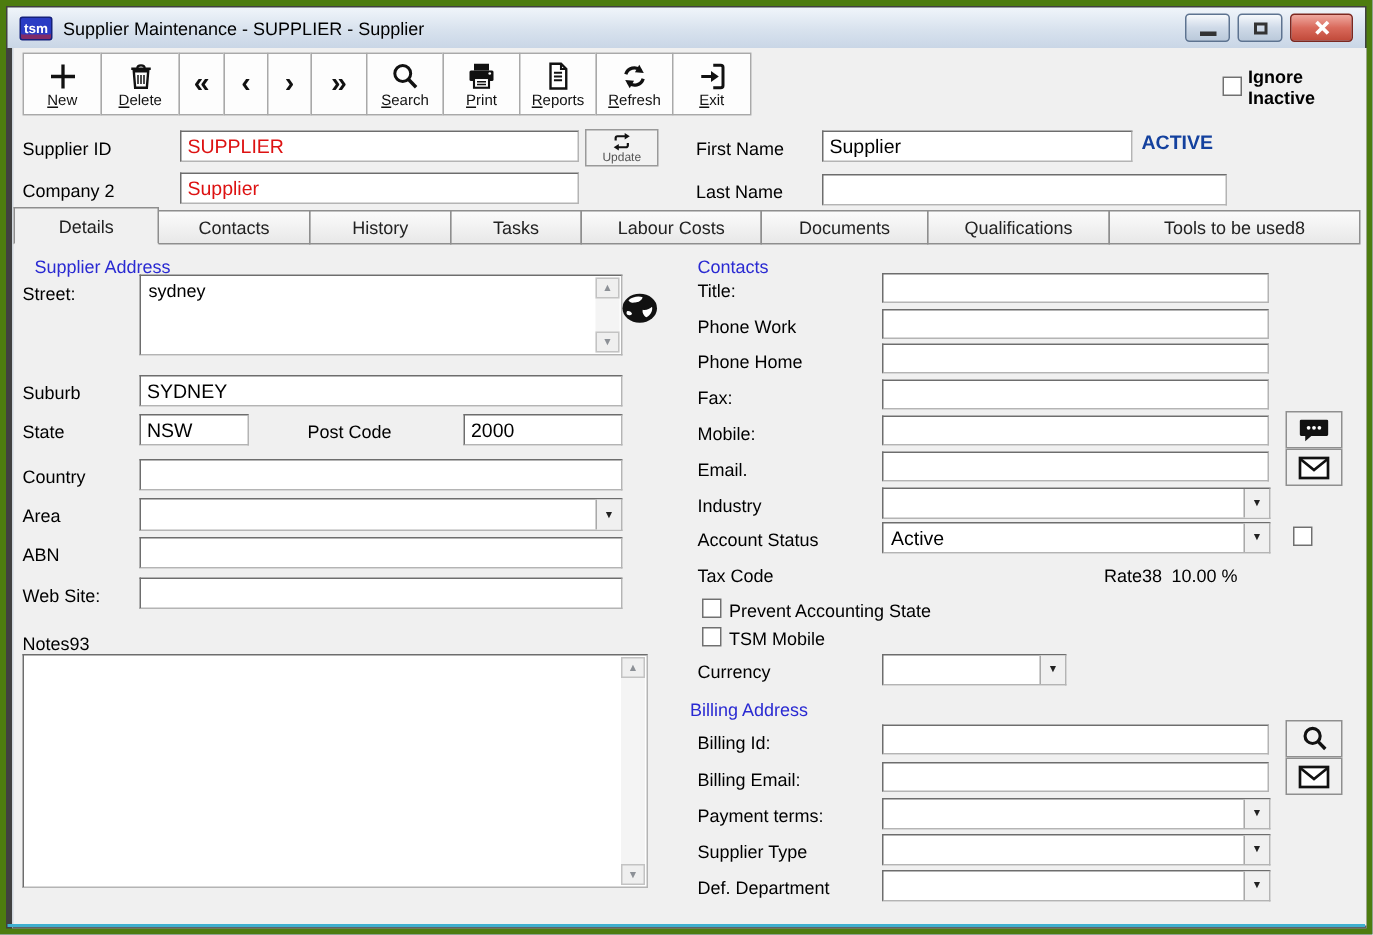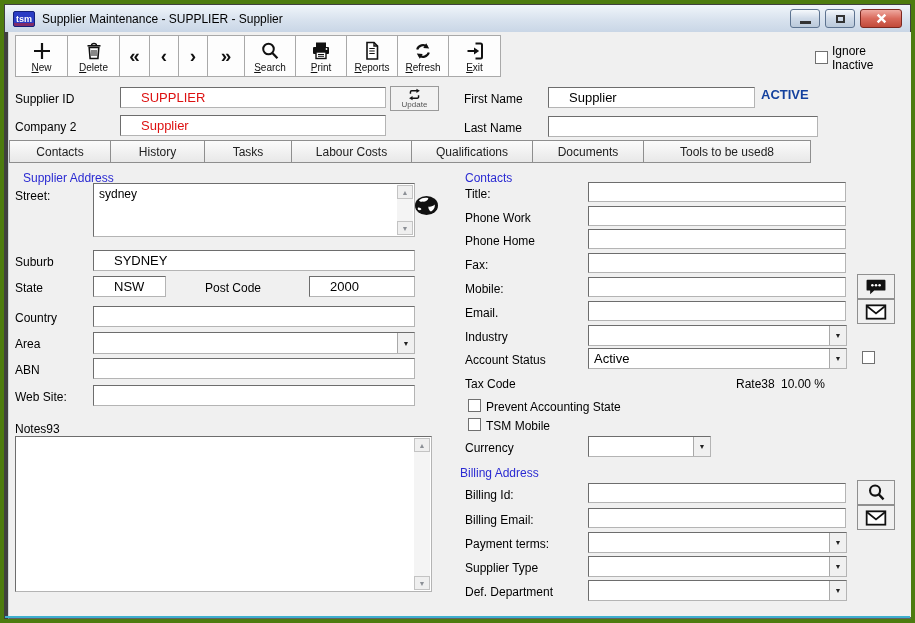--- a/index.html
+++ b/index.html
@@ -36,31 +36,31 @@
   
   .toolbar { position:absolute; left:6px; top:3px; height:42px; display:flex; }
   .tbtn { height:42px; background:#fdfdfd; border:1px solid #a9a9a9; margin-left:-1px;
       display:flex; flex-direction:column; align-items:center; justify-content:center; }
   .tbtn:first-child { margin-left:0; }
   .tbtn .ic { height:22px; display:flex; align-items:center; justify-content:center; }
   .tb-label { display:block; font-size:10px; color:#111; line-height:11px; }
   .tb-label::first-letter { text-decoration:underline; }
   .navglyph { font-size:19px; font-weight:bold; color:#111; line-height:40px; }
 
-  .ignore-box { position:absolute; left:806px; top:12px; display:flex; }
+  .ignore-box { position:absolute; left:806px; top:12px; display:flex;font-weight:bold; }
   .cb { width:13px; height:13px; background:#fff; border:1px solid #707070; }
   .ignore-box .cb { margin-top:7px; }
   .ignore-lbls { margin-left:4px; font-size:12px; line-height:14px; color:#000; }
 
   
   .lbl { position:absolute; font-size:12px; color:#000; white-space:nowrap; }
   .sect { position:absolute; font-size:12px; color:#2a2ad2; white-space:nowrap; }
   .tbox { position:absolute; background:#fff; border:1px solid;
       border-color:#6d6d6d #b4b4b4 #b4b4b4 #6d6d6d; font-family:"Liberation Sans",sans-serif;
-      font-size:13px; color:#000; padding:0 20px; outline:none; }
+      font-size:13px; color:#000; padding:0 4px; outline:none; }
   .red { color:#dd1111; }
   .active-badge { position:absolute; font-size:13px; font-weight:bold; color:#14419e; }
 
   .upd-btn { position:absolute; left:381px; top:54px; width:49px; height:25px;
       background:#f2f2f2; border:1px solid #9a9a9a; display:flex; flex-direction:column;
       align-items:center; justify-content:center; }
   .upd-btn .upd-lbl { font-size:8px; color:#555; line-height:8px; }
 
   
   .tabs { position:absolute; left:1px; top:108px; height:23px; display:flex; }
@@ -222,26 +222,27 @@
     </div>
     <span class="lbl" style="left:455px; top:60px">First Name</span>
     <input class="tbox" style="left: 539px; top: 55px; width: 207px; height: 21px;" value="Supplier">
     <span class="active-badge" style="left:752px; top:55px">ACTIVE</span>
     <span class="lbl" style="left:6px; top:88px">Company 2</span>
     <input class="tbox red" style="left: 111px; top: 83px; width: 266px; height: 21px;" value="Supplier">
     <span class="lbl" style="left:455px; top:89px">Last Name</span>
     <input class="tbox" style="left: 539px; top: 84px; width: 270px; height: 21px;" value="">
 
     <div class="tabs">
+      <div class="tab active" style="width:97px">Details</div>
       <div class="tab" style="width:102px">Contacts</div>
       <div class="tab" style="width:95px">History</div>
       <div class="tab" style="width:88px">Tasks</div>
       <div class="tab" style="width:121px">Labour Costs</div>
+      <div class="tab" style="width:112px">Documents</div>
       <div class="tab" style="width:122px">Qualifications</div>
-      <div class="tab" style="width:112px">Documents</div>
       <div class="tab" style="width:168px">Tools to be used8</div>
     </div>
 
     <span class="sect" style="left:14px; top:139px">Supplier Address</span>
 
     <span class="lbl" style="left:6px; top:157px">Street:</span>
     <div class="fakearea" style="left:84px; top:151px; width:322px; height:54px">
       <span class="txt">sydney</span>
       <div class="sbar">
         <span class="sbtn up">▲</span>

